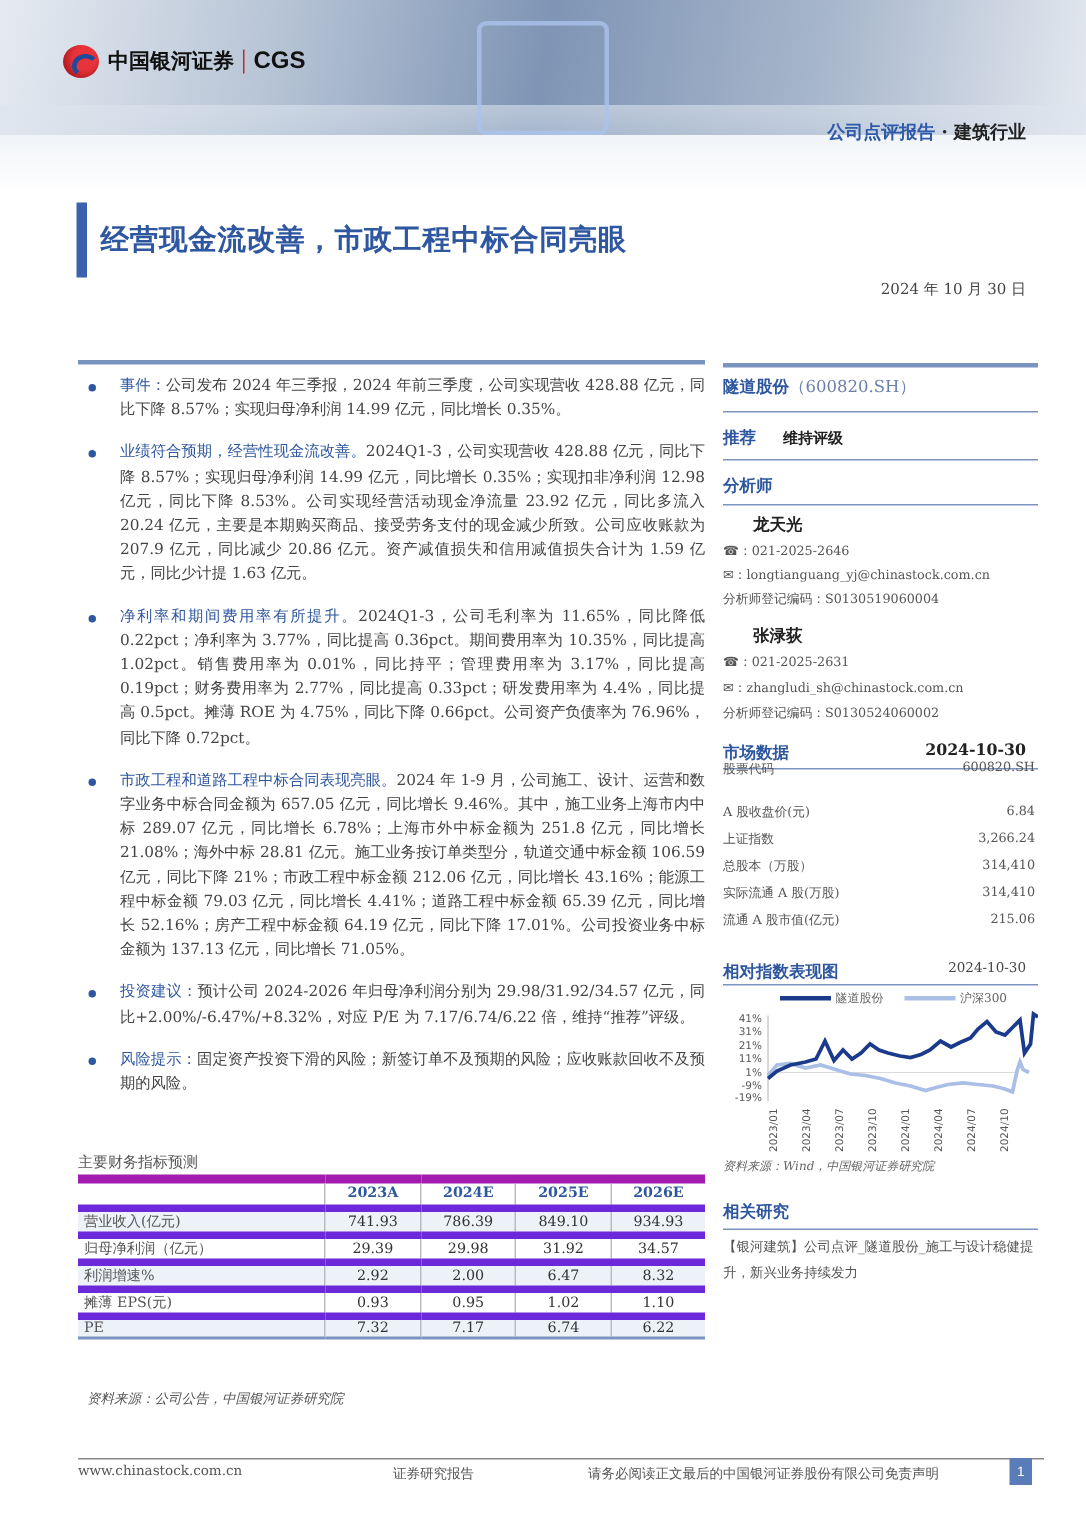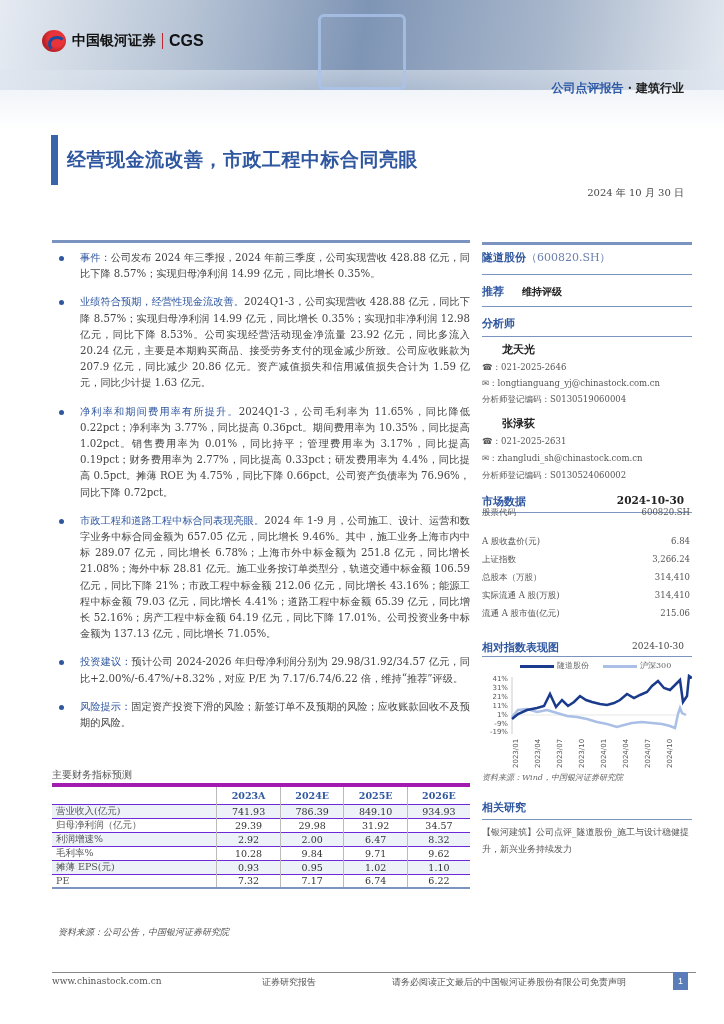--- a/index.html
+++ b/index.html
@@ -20,23 +20,23 @@
   .title-bar { position: absolute; left: 51px; top: 135px; width: 7px; height: 50px; background: #3a62ad; }
   .title { position: absolute; left: 67px; top: 147px; font-size: 19px; font-weight: bold; color: #2f57a0; letter-spacing: 0.5px; }
   .date { position: absolute; right: 40px; top: 186px; font-size: 10px; color: #444; }
   .left { position: absolute; left: 52px; top: 240px; width: 418px; }
   .topline { position:absolute; left:52px; top:240px; width:418px; height:3px; background:#7b93bf; }
   .bullet { position: relative; padding-left: 28px; font-size: 10.2px; line-height: 16.2px; color: #444; text-align: justify; }
   .bullet::before { content: ""; position: absolute; left: 7px; top: 6px; width: 5px; height: 5px; border-radius: 50%; background: #2f57a0; }
   .bullet .kw { color: #2f57a0; font-weight: normal; }
   .table-title { position:absolute; left:52px; top:768px; font-size:10px; color:#555; }
   table.fin { position: absolute; left: 52px; top: 783px; width: 418px; border-collapse: collapse; font-size: 9.5px; }
-  table.fin th { color: #2f57a0; font-weight: bold; height: 19px; border-top: 4px solid #a21caf; border-left: 1px solid #bbb; }
+  table.fin th { color: #2f57a0; font-weight: bold; height: 19px; border-top: 6px solid #a21caf; border-left: 1px solid #bbb; }
   table.fin th:first-child { border-left: none; }
-  table.fin td { height: 14px; border-top: 1px solid #6d28d9; border-left: 1px solid #bbb; text-align: center; color: #333; margin-left: 25px; }
+  table.fin td { height: 14px; border-top: 5px solid #6d28d9; border-left: 1px solid #bbb; text-align: center; color: #333; margin-left: 25px; }
   table.fin td:first-child { text-align: left; padding-left: 4px; border-left: none; color: #555; }
   table.fin tr:nth-child(even) td { background: #edf1f8; }
   table.fin tr:last-child td { border-bottom: 2px solid #7b93bf; }
   .source { position:absolute; left:58px; top:926px; font-size:9px; color:#555; font-style: italic; }
   .r-topbar { position:absolute; left:482px; top:242px; width:210px; height:3px; background:#7b93bf; }
   .stock { position:absolute; left:482px; top:250px; font-size:11px; }
   .stock .name { color:#2f57a0; font-weight:bold; }
   .stock .code { color:#6a7fae; }
   .hr { position:absolute; left:482px; width:210px; height:1px; background:#7b93bf; }
   .rating { position:absolute; left:482px; top:284px; font-size:11px; }
@@ -110,27 +110,20 @@
         <td>34.57</td>
       </tr>
   <tr>
         <td>利润增速%</td>
         <td>2.92</td>
         <td>2.00</td>
         <td>6.47</td>
         <td>8.32</td>
       </tr>
   <tr>
-        <td>毛利率%</td>
-        <td>10.28</td>
-        <td>9.84</td>
-        <td>9.71</td>
-        <td>9.62</td>
-      </tr>
-  <tr>
         <td>摊薄 EPS(元)</td>
         <td>0.93</td>
         <td>0.95</td>
         <td>1.02</td>
         <td>1.10</td>
       </tr>
   <tr>
         <td>PE</td>
         <td>7.32</td>
         <td>7.17</td>

